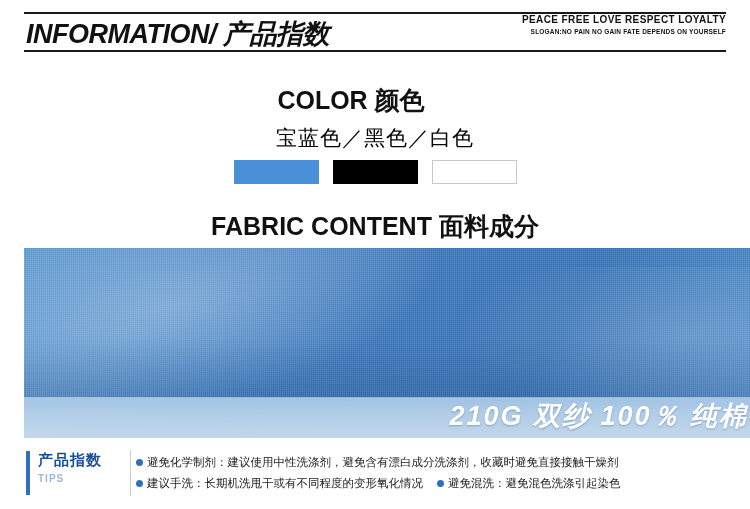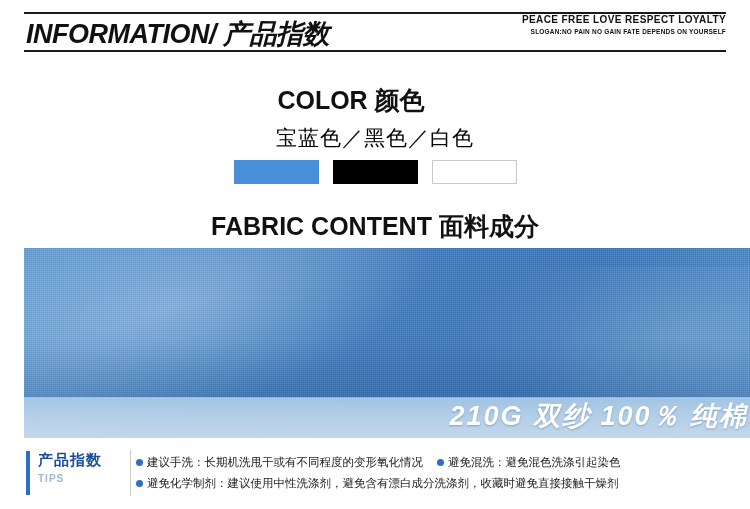--- a/index.html
+++ b/index.html
@@ -300,23 +300,23 @@
 
   <div class="tips-bar"></div>
   <div class="tips-label">
     <div class="tips-cn">产品指数</div>
     <div class="tips-en">TIPS</div>
   </div>
   <div class="tips-divider"></div>
   <div class="tips-lines">
     <div class="tips-line">
       <span class="bullet"></span>
+      <span class="tips-text">避免化学制剂：建议使用中性洗涤剂，避免含有漂白成分洗涤剂，收藏时避免直接接触干燥剂</span>
+    </div>
+    <div class="tips-line">
+      <span class="bullet"></span>
       <span class="tips-text">建议手洗：长期机洗甩干或有不同程度的变形氧化情况</span>
       <span class="bullet"></span>
       <span class="tips-text">避免混洗：避免混色洗涤引起染色</span>
     </div>
-    <div class="tips-line">
-      <span class="bullet"></span>
-      <span class="tips-text">避免化学制剂：建议使用中性洗涤剂，避免含有漂白成分洗涤剂，收藏时避免直接接触干燥剂</span>
-    </div>
   </div>
 
 </div>
 
 </body></html>

